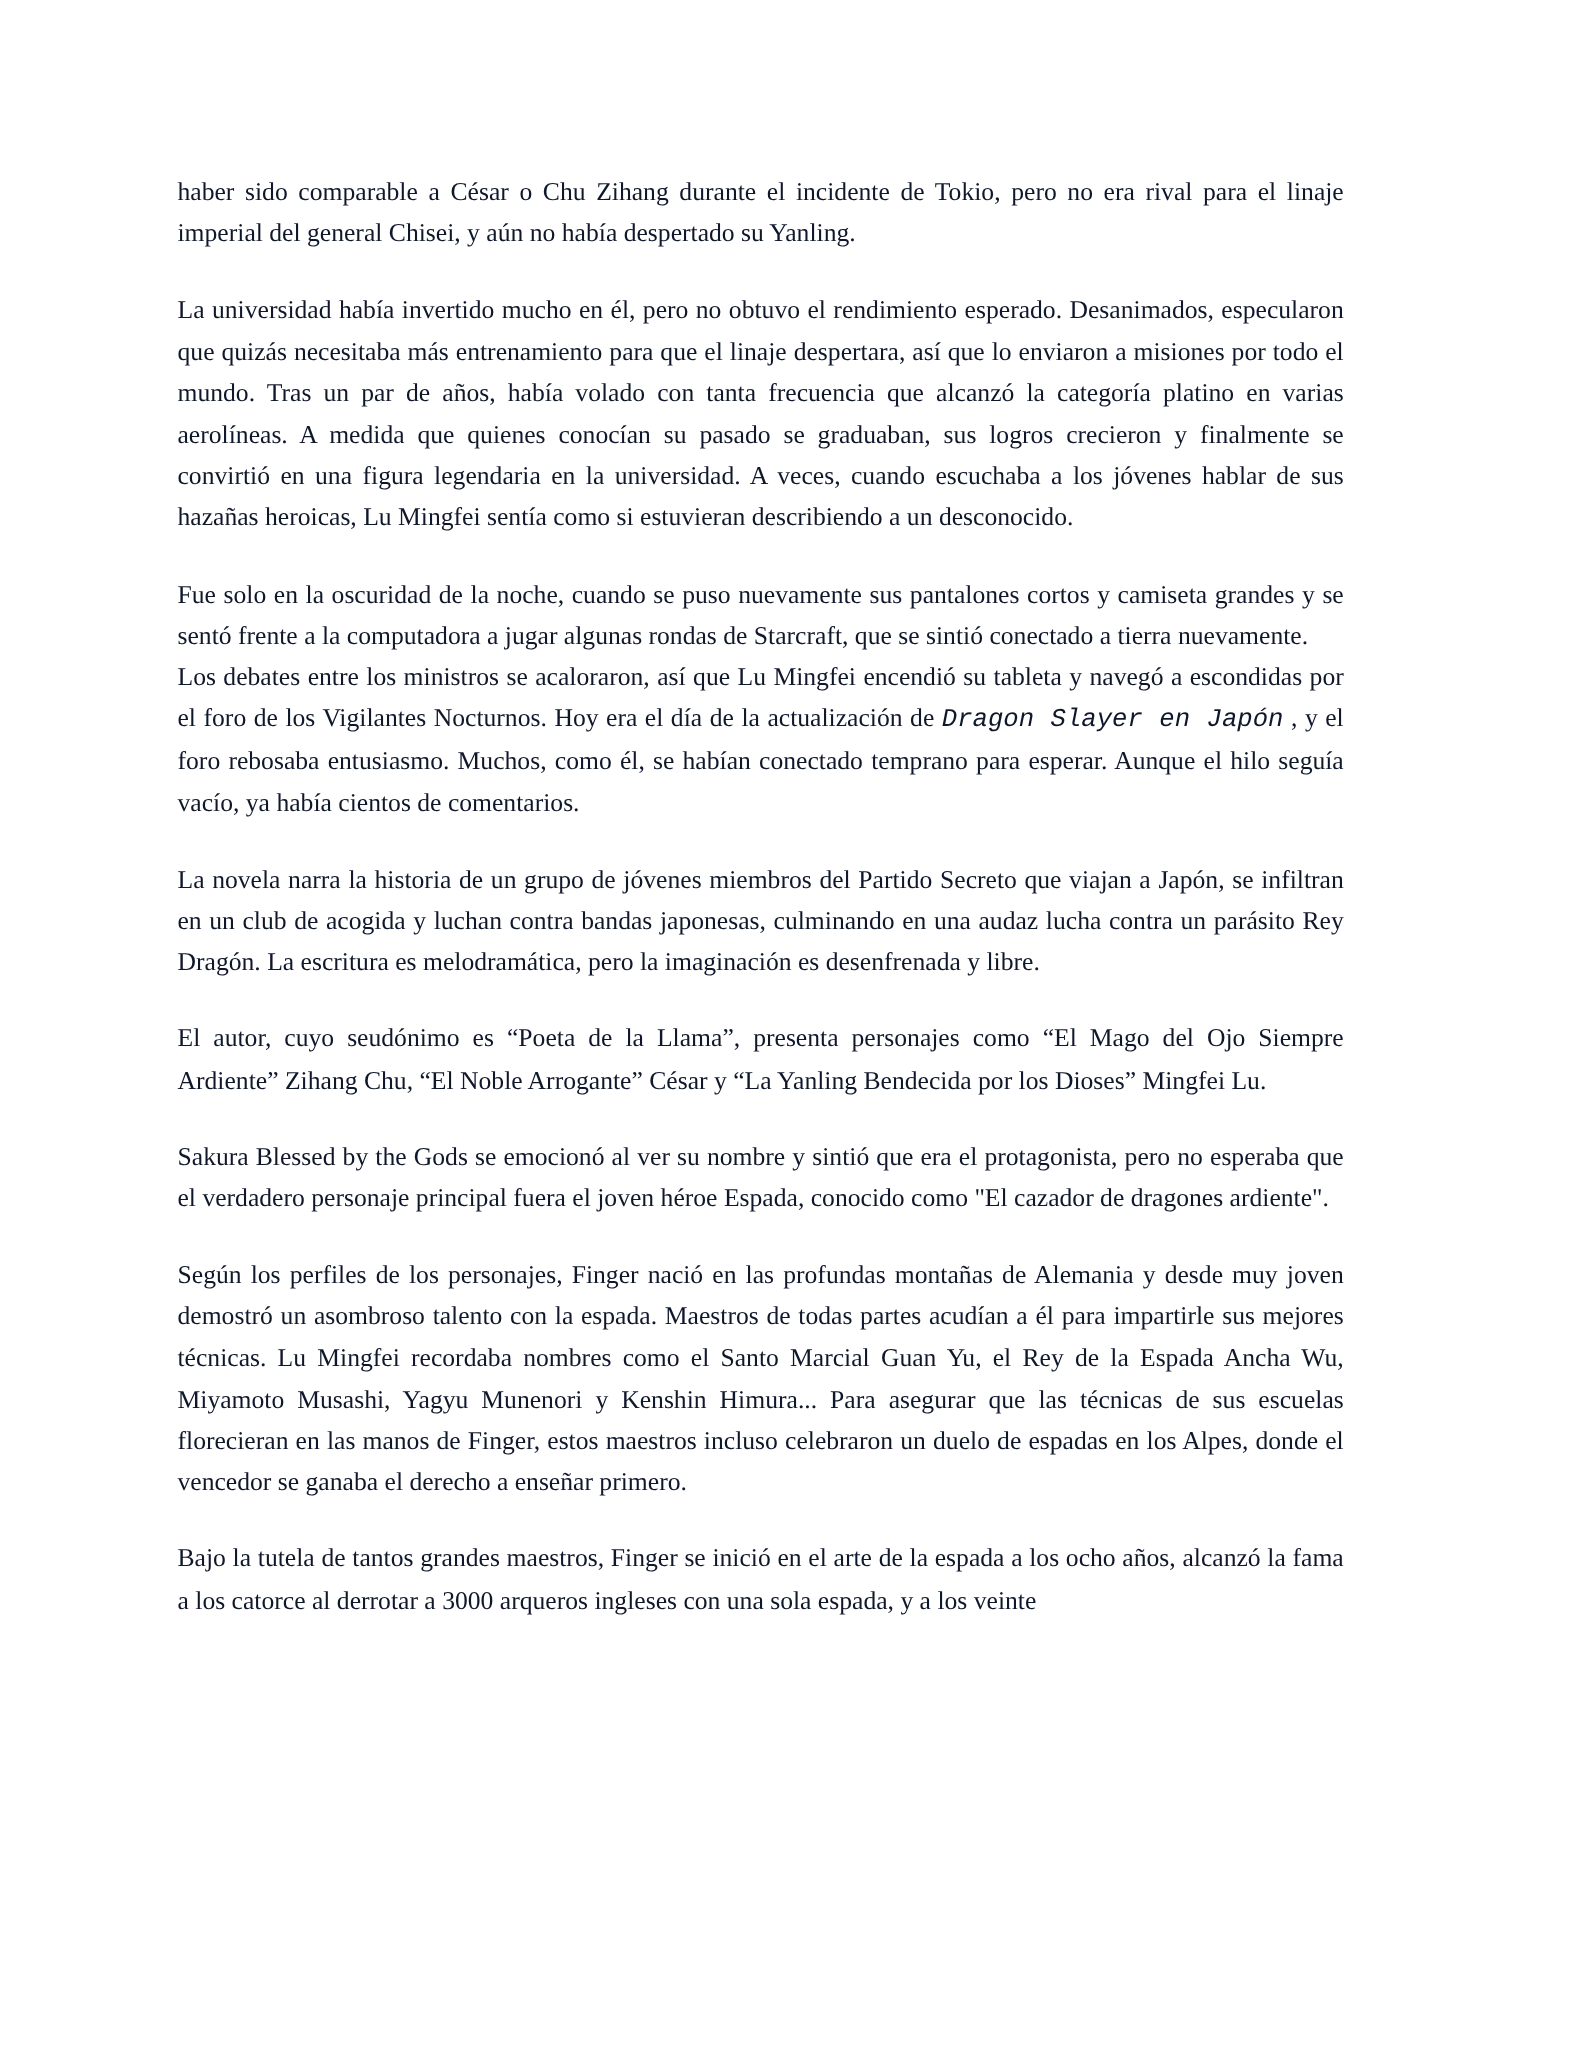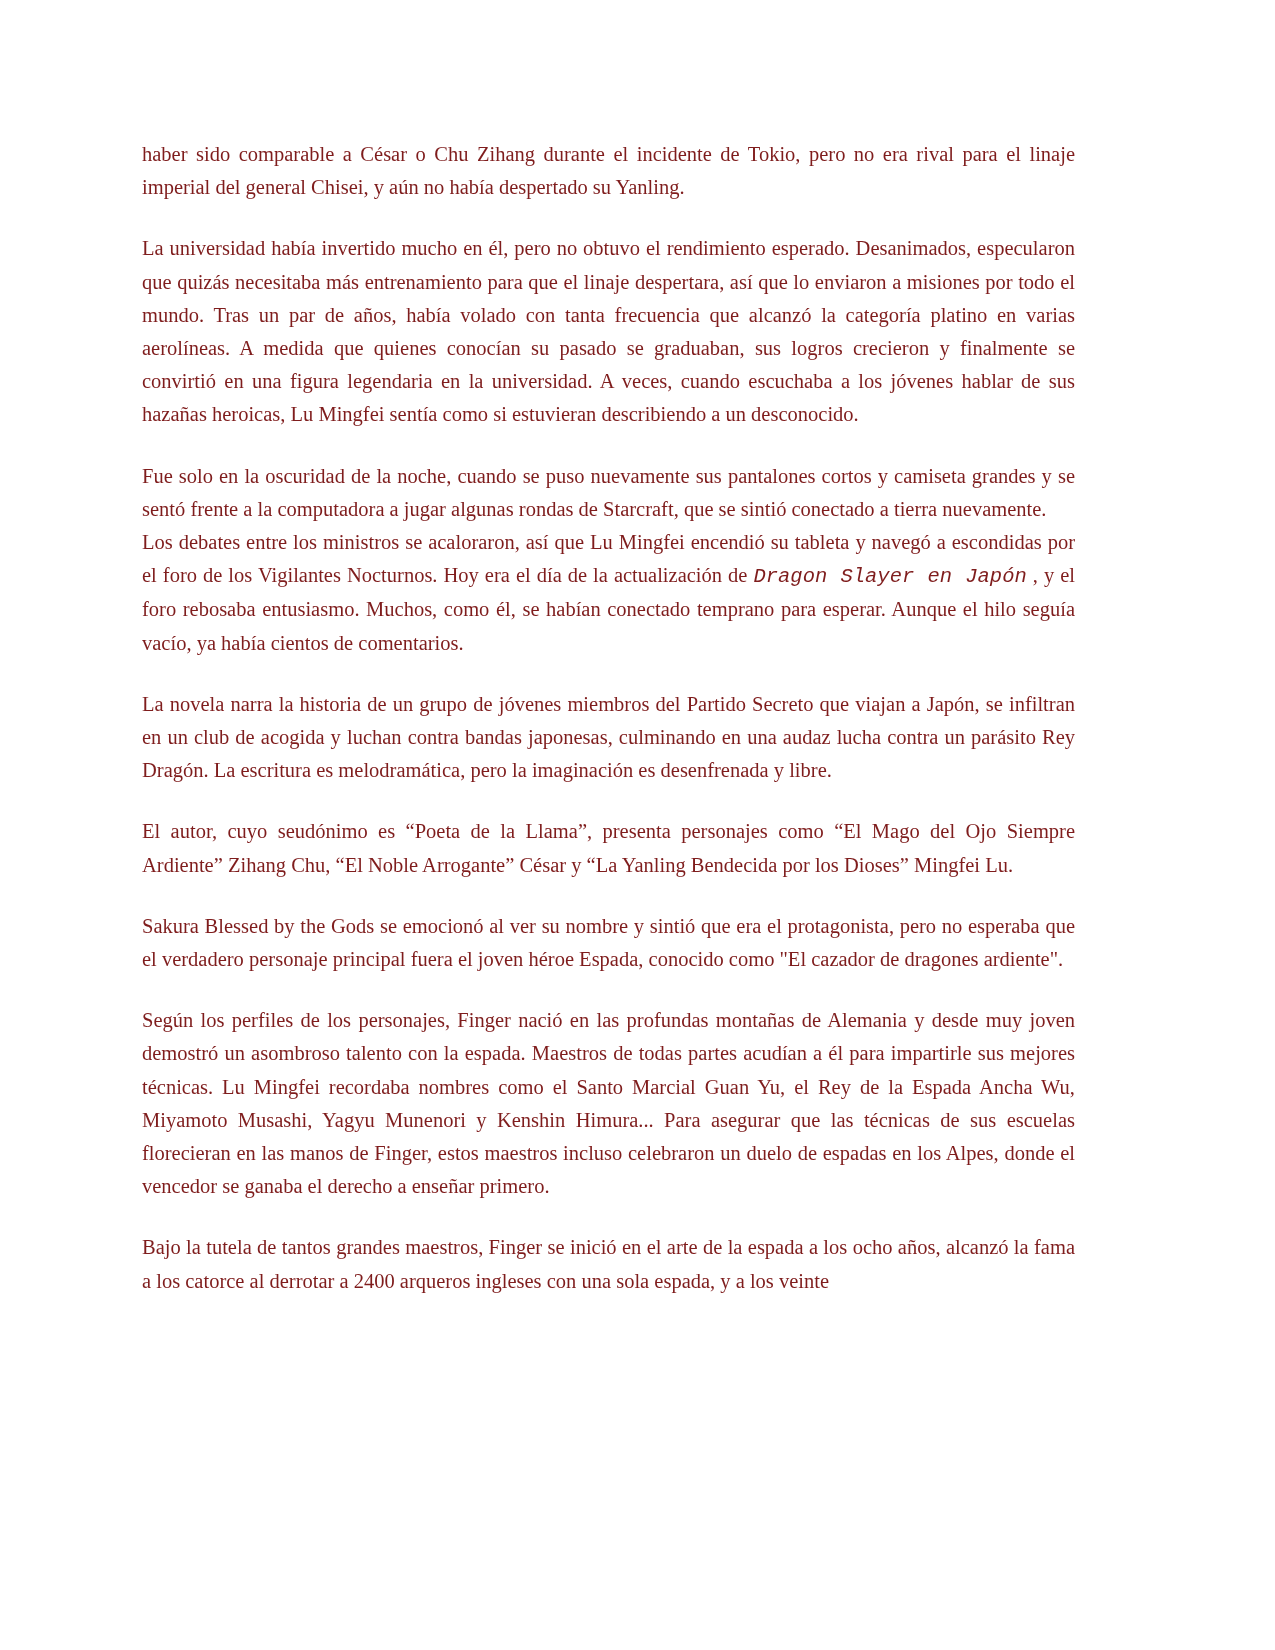--- a/index.html
+++ b/index.html
@@ -7,21 +7,21 @@
     padding: 0;
     background: #ffffff;
   }
   .page {
     position: relative;
     width: 1275px;
     height: 1650px;
     margin: 0 auto;
     background: #ffffff;
     font-family: "Liberation Serif", serif;
-    color: #7f1d1d;
+    color: #0f172a;
     box-sizing: border-box;
   }
   .content {
     position: absolute;
     left: 142px;
     top: 138px;
     width: 933px;
   }
   p.para {
     margin: 0 0 28px 0;
@@ -63,17 +63,17 @@
     <p class="para"><span>Los debates entre los ministros se acaloraron, así que Lu Mingfei encendió su tableta y navegó a escondidas por el foro de los Vigilantes Nocturnos. Hoy era el día de la actualización de </span><span class="italic">Dragon Slayer en Japón</span><span> , y el foro rebosaba entusiasmo. Muchos, como él, se habían conectado temprano para esperar. Aunque el hilo seguía vacío, ya había cientos de comentarios.</span></p>
 
     <p class="para">La novela narra la historia de un grupo de jóvenes miembros del Partido Secreto que viajan a Japón, se infiltran en un club de acogida y luchan contra bandas japonesas, culminando en una audaz lucha contra un parásito Rey Dragón. La escritura es melodramática, pero la imaginación es desenfrenada y libre.</p>
 
     <p class="para">El autor, cuyo seudónimo es “Poeta de la Llama”, presenta personajes como “El Mago del Ojo Siempre Ardiente” Zihang Chu, “El Noble Arrogante” César y “La Yanling Bendecida por los Dioses” Mingfei Lu.</p>
 
     <p class="para">Sakura Blessed by the Gods se emocionó al ver su nombre y sintió que era el protagonista, pero no esperaba que el verdadero personaje principal fuera el joven héroe Espada, conocido como "El cazador de dragones ardiente".</p>
 
     <p class="para">Según los perfiles de los personajes, Finger nació en las profundas montañas de Alemania y desde muy joven demostró un asombroso talento con la espada. Maestros de todas partes acudían a él para impartirle sus mejores técnicas. Lu Mingfei recordaba nombres como el Santo Marcial Guan Yu, el Rey de la Espada Ancha Wu, Miyamoto Musashi, Yagyu Munenori y Kenshin Himura... Para asegurar que las técnicas de sus escuelas florecieran en las manos de Finger, estos maestros incluso celebraron un duelo de espadas en los Alpes, donde el vencedor se ganaba el derecho a enseñar primero.</p>
 
-    <p class="para">Bajo la tutela de tantos grandes maestros, Finger se inició en el arte de la espada a los ocho años, alcanzó la fama a los catorce al derrotar a 2400 arqueros ingleses con una sola espada, y a los veinte</p>
+    <p class="para">Bajo la tutela de tantos grandes maestros, Finger se inició en el arte de la espada a los ocho años, alcanzó la fama a los catorce al derrotar a 3000 arqueros ingleses con una sola espada, y a los veinte</p>
 
   </div>
 
 </div>
 
 </body></html>

